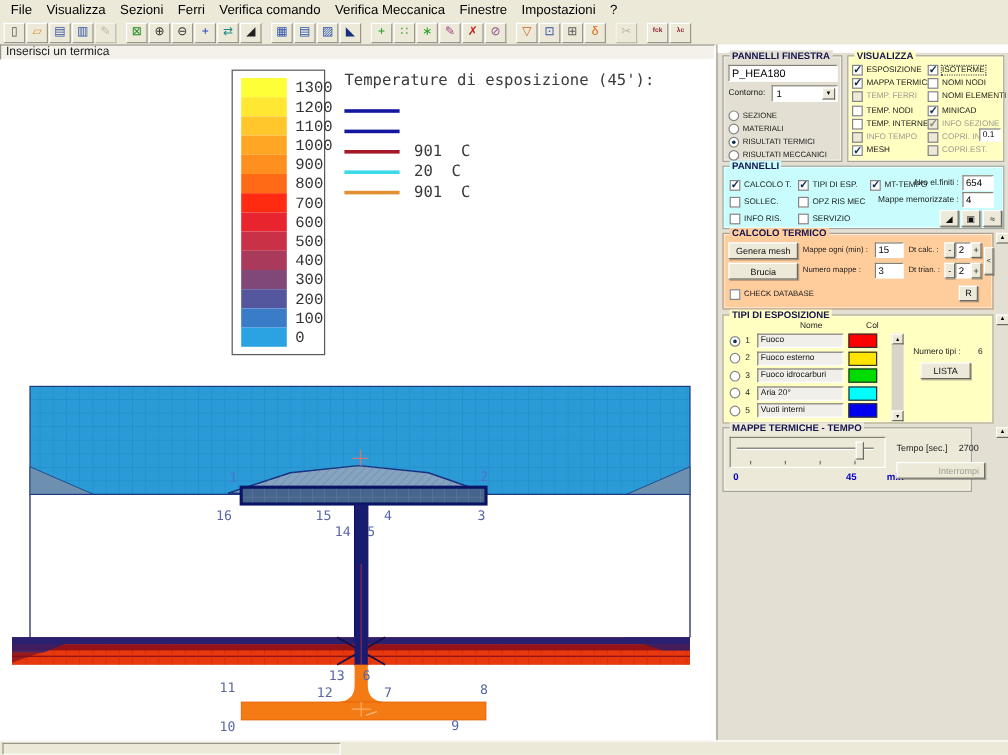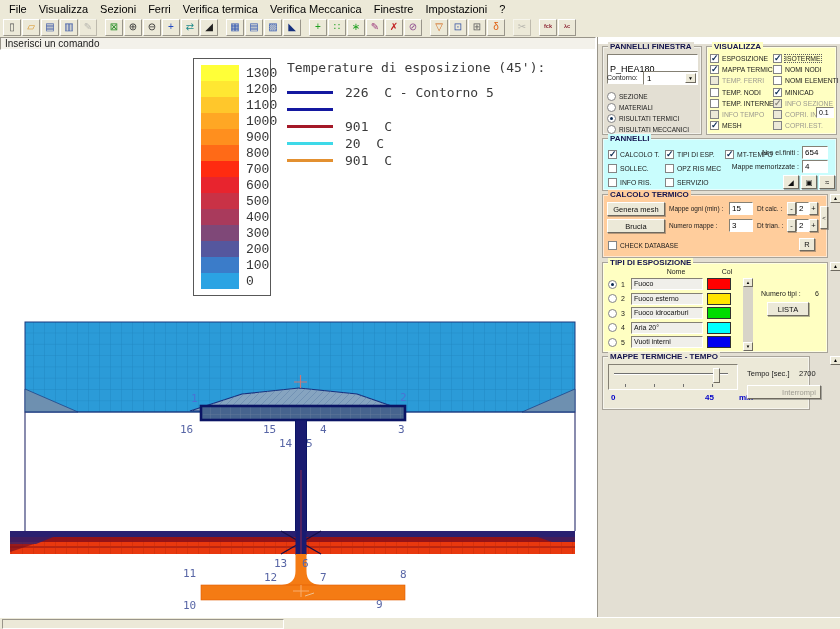--- a/index.html
+++ b/index.html
@@ -51,21 +51,21 @@
 .ck-row{display:flex;align-items:center;gap:3px;height:11.2px;font-size:6.8px;color:#1A1A1A;white-space:nowrap;}
 .ck-row.d .cl{color:#9C9A90;}
 .ck-row.focus .cl{outline:1px dotted #606060;}
 .btn{background:#ECE9D8;border:1px solid;border-color:#FFF #6E6A60 #6E6A60 #FFF;box-shadow:1px 1px 0 rgba(70,70,70,.4);font-size:7.5px;display:flex;align-items:center;justify-content:center;color:#101010;cursor:default;position:absolute;}
 .btn.dis{color:#9C9A90;padding-left:30px;}
 .sunken{background:#FFF;border:1px solid;border-color:#848074 #FFF #FFF #848074;}
 .lbl7{font-size:7px;color:#1A1A1A;white-space:nowrap;position:absolute;}
 .val{position:absolute;font-size:8px;color:#000;display:flex;align-items:center;padding:0 2px;}
 .col-btn{position:absolute;width:11px;height:9px;font-size:5px;line-height:7px;text-align:center;background:#ECE9D8;border:1px solid;border-color:#FFF #6E6A60 #6E6A60 #FFF;}
 
-#gf-input{position:absolute;left:4px;top:7px;width:91px;height:30px;font-size:9px;padding:0 2px;}
+#gf-input{position:absolute;left:4px;top:7px;width:91px;height:14px;font-size:9px;padding:0 2px;}
 .combo{position:absolute;left:40px;top:24px;width:55px;height:14px;background:#FFF;border:1px solid;border-color:#848074 #FFF #FFF #848074;display:flex;align-items:center;font-size:8px;padding-left:3px;}
 .combo-btn{position:absolute;right:1px;top:1px;width:11px;height:10px;background:#ECE9D8;border:1px solid;border-color:#FFF #6E6A60 #6E6A60 #FFF;font-size:5px;text-align:center;line-height:9px;}
 .gf-radio{position:absolute;left:4px;display:flex;align-items:center;gap:3px;font-size:6.5px;color:#1A1A1A;white-space:nowrap;}
 
 .tp-row{display:flex;align-items:center;height:14.5px;padding-left:5px;gap:0;}
 .tp-num{width:12px;text-align:center;font-size:7px;color:#1A1A1A;}
 .tp-name{width:72px;height:12px;font-size:7px;color:#101010;background:#F0EFEA;border:1px solid;border-color:#848074 #FFF #FFF #848074;padding:1px 2px;margin-left:2px;white-space:nowrap;overflow:hidden;}
 .tp-sw{width:24px;height:12px;border:1px solid #303030;margin-left:4px;}
 .tp-scroll{position:absolute;left:140px;top:15px;width:10px;height:73px;background:#D8D4C8;}
 .tp-sbtn{position:absolute;left:0;width:10px;height:9px;background:#ECE9D8;border:1px solid;border-color:#FFF #6E6A60 #6E6A60 #FFF;font-size:4.5px;text-align:center;line-height:8px;}
@@ -82,21 +82,21 @@
 .sb-c2{left:287px;width:551px;font-size:9px;text-align:right;padding-right:4px;color:#202020;line-height:8px;}
 </style>
 </head>
 <body>
 
 <div id="menubar">
     <span class="menu-item">File</span>
     <span class="menu-item">Visualizza</span>
     <span class="menu-item">Sezioni</span>
     <span class="menu-item">Ferri</span>
-    <span class="menu-item">Verifica termica</span>
+    <span class="menu-item">Verifica comando</span>
     <span class="menu-item">Verifica Meccanica</span>
     <span class="menu-item">Finestre</span>
     <span class="menu-item">Impostazioni</span>
     <span class="menu-item">?</span>
   </div>
 <div id="toolbar">
     <div class="tb-group">
       <span class="tb-btn">
         <span style="color: rgb(80, 80, 80);">▯</span>
       </span>
@@ -189,21 +189,21 @@
     <div class="tb-group">
       <span class="tb-btn">
         <span class="tx" style="color: rgb(138, 32, 48);">fck</span>
       </span>
       <span class="tb-btn">
         <span class="tx" style="color: rgb(138, 32, 48);">λc</span>
       </span>
     </div>
   </div>
 <div id="commandbar">
-  <div class="cmd-input">Inserisci un comando</div>
+  <div class="cmd-input">Inserisci un termica</div>
 </div>
 
 <div id="canvas">
   <div id="legend-box">
       <div class="ls-row">
         <span class="ls-sw" style="background: rgb(255, 255, 56);"></span>
         <span class="ls-lbl">1300</span>
       </div>
       <div class="ls-row">
         <span class="ls-sw" style="background: rgb(255, 231, 50);"></span>
@@ -256,21 +256,20 @@
       <div class="ls-row">
         <span class="ls-sw" style="background: rgb(43, 163, 227);"></span>
         <span class="ls-lbl">0</span>
       </div>
     </div>
   <div id="legend-entries">
     <div class="le-title">Temperature di esposizione (45'):</div>
     <div id="le-rows">
         <div class="le-row">
           <span class="le-line" style="background: rgb(20, 24, 160);"></span>
-          <span class="le-lbl">226  C - Contorno 5</span>
         </div>
         <div class="le-row">
           <span class="le-line" style="background: rgb(20, 24, 160);"></span>
         </div>
         <div class="le-row">
           <span class="le-line" style="background: rgb(164, 24, 40);"></span>
           <span class="le-lbl">901  C</span>
         </div>
         <div class="le-row">
           <span class="le-line" style="background: rgb(62, 217, 232);"></span>

